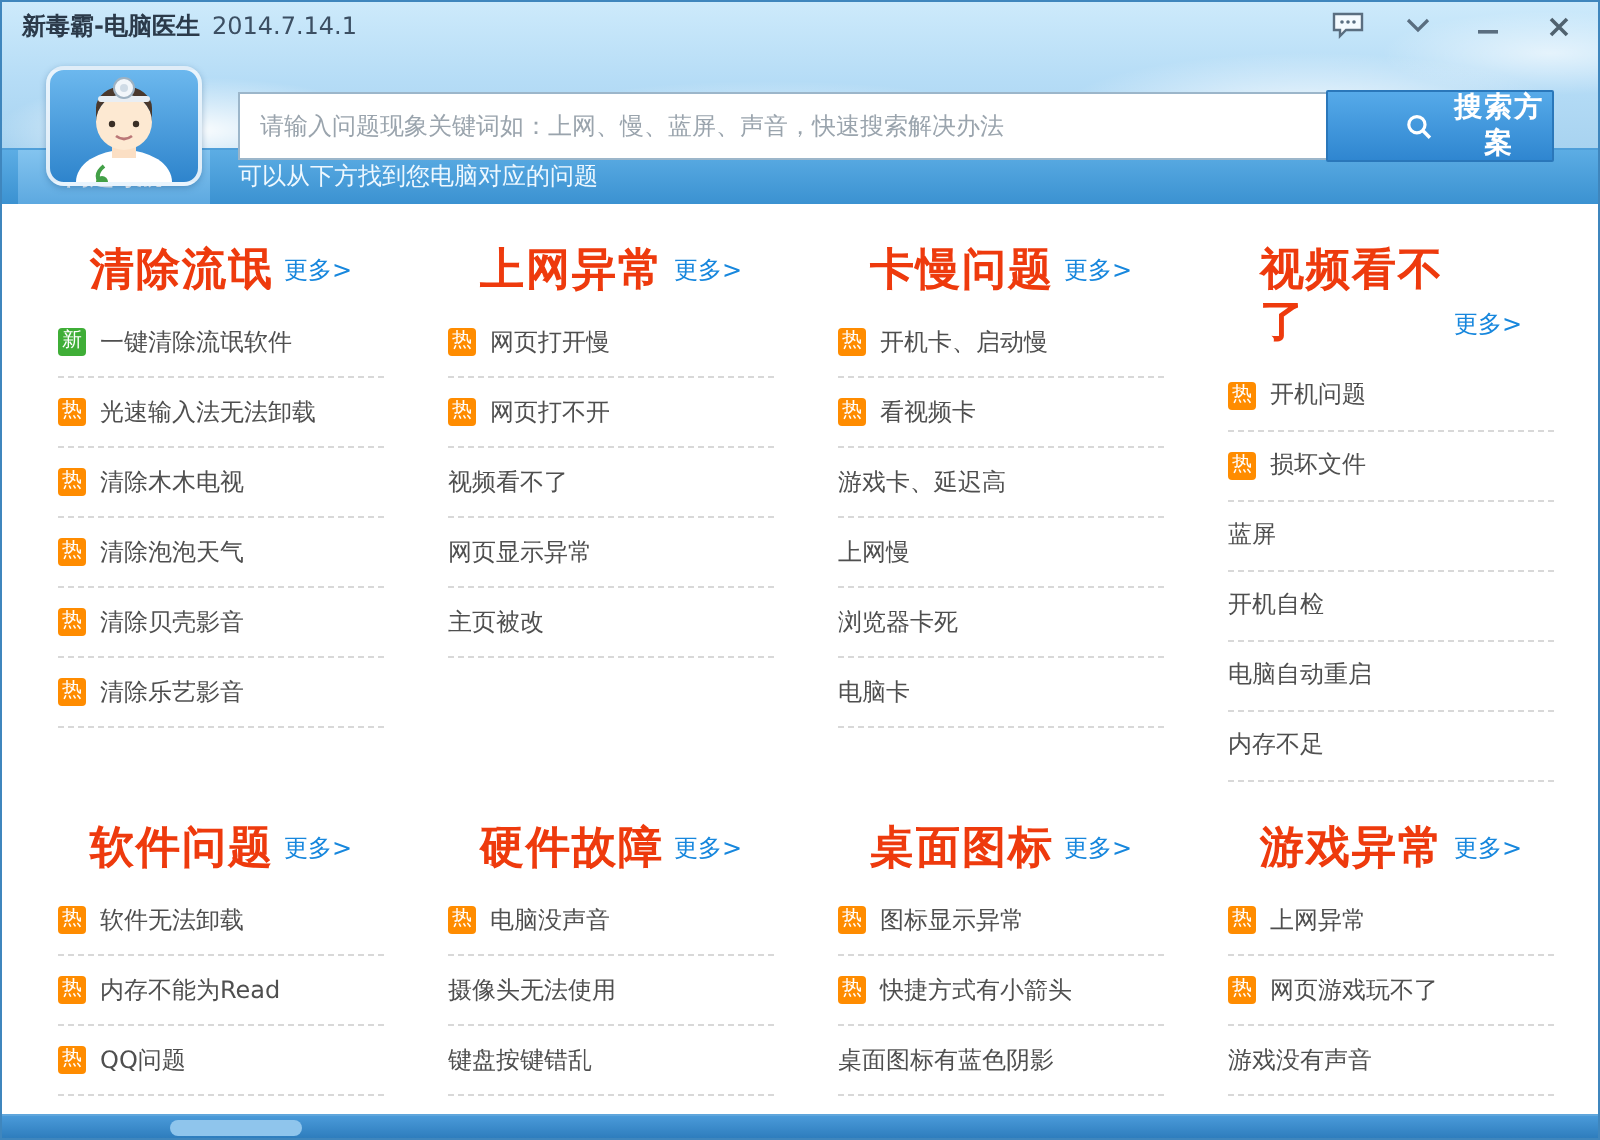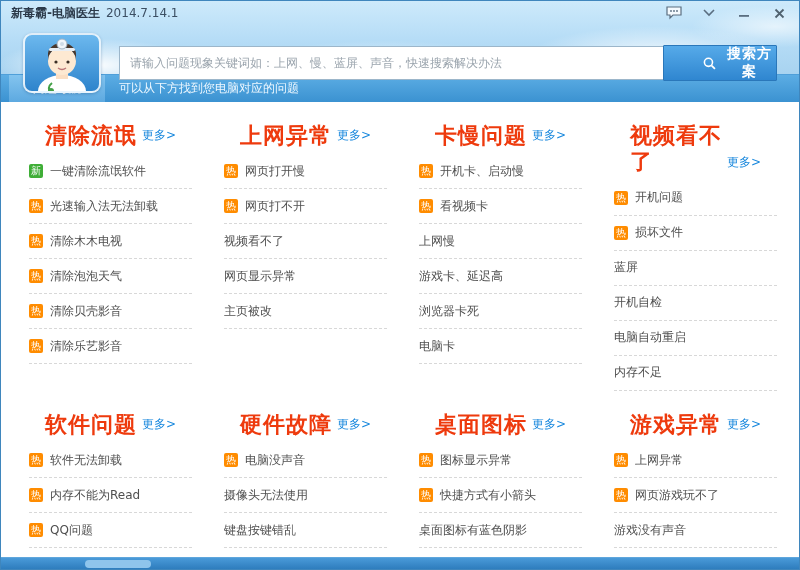--- a/index.html
+++ b/index.html
@@ -216,24 +216,24 @@
         <ul class="item-list">
           <li class="item">
             <span class="badge badge-hot">热</span>
             <span class="item-label">开机卡、启动慢</span>
           </li>
           <li class="item">
             <span class="badge badge-hot">热</span>
             <span class="item-label">看视频卡</span>
           </li>
           <li class="item">
+            <span class="item-label">游戏卡、延迟高</span>
+          </li>
+          <li class="item">
             <span class="item-label">上网慢</span>
-          </li>
-          <li class="item">
-            <span class="item-label">游戏卡、延迟高</span>
           </li>
           <li class="item">
             <span class="item-label">浏览器卡死</span>
           </li>
           <li class="item">
             <span class="item-label">电脑卡</span>
           </li>
         </ul>
       </section>
       <section class="category">

